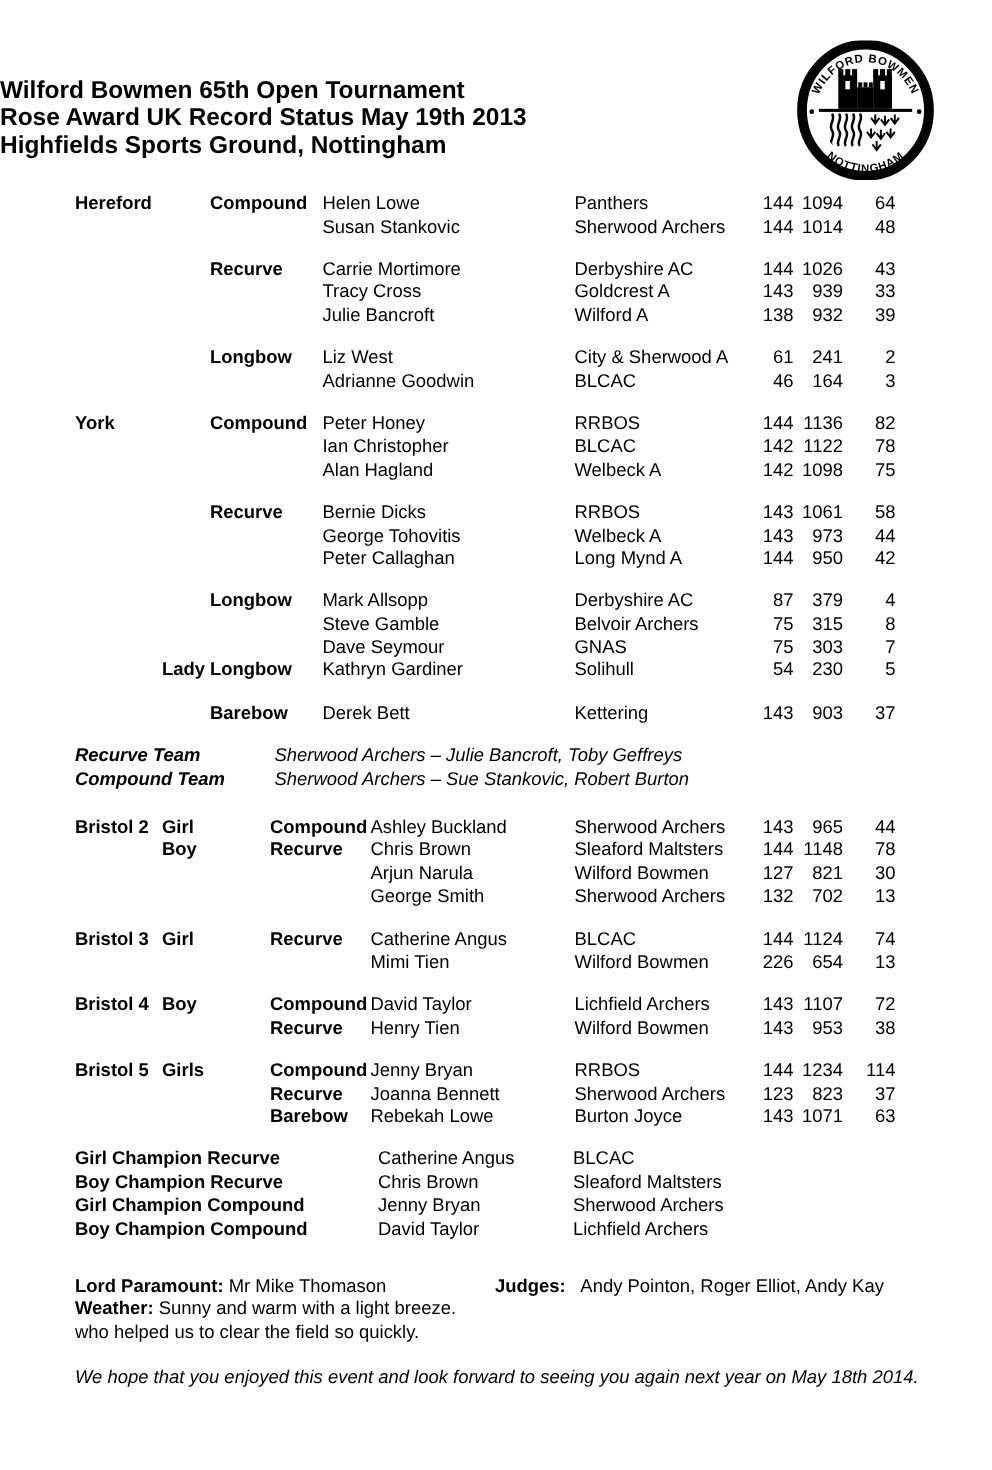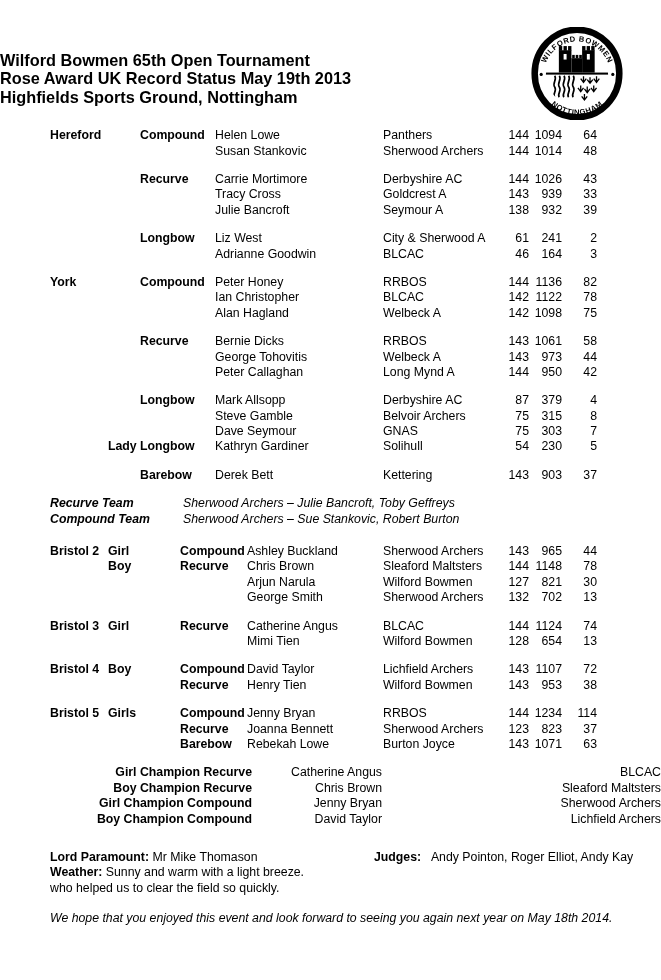--- a/index.html
+++ b/index.html
@@ -16,26 +16,26 @@
   
   .row{display:grid;grid-template-columns:58px 32px 75px 168px 122px 24px 33px 35px;
        margin-left:50px;height:15.4px;line-height:15.4px;white-space:nowrap;}
   .junior .row{grid-template-columns:58px 72px 67px 136px 122px 24px 33px 35px;}
   .row.gap{margin-top:13px;}
   .num{text-align:right;}
   .senior{margin-top:22px;}
   .teams{margin-top:13px;}
   .team-row{display:grid;grid-template-columns:133px auto;margin-left:50px;height:15.4px;line-height:15.4px;white-space:nowrap;font-style:italic;}
   .junior{margin-top:17px;}
-  .champions{margin-top:13px;text-align:right;}
+  .champions{margin-top:13px;}
   .champ-row{display:grid;grid-template-columns:202px 130px auto;margin-left:50px;height:15.4px;line-height:15.4px;white-space:nowrap;}
   
   .footer{margin-top:23px;}
   .footer .fline{margin-left:50px;line-height:15.4px;}
-  .fline1{display:grid;grid-template-columns:280px auto;white-space:nowrap;gap:44px;}
+  .fline1{display:grid;grid-template-columns:280px auto;white-space:nowrap;}
   .jlabel{margin-right:7px;}
   .closing{margin-top:15px;margin-left:50px;font-style:italic;line-height:15.4px;}
 </style>
 </head>
 <body>
 
 <div class="page">
 
   <div class="header">
     <div class="titles">
@@ -142,21 +142,21 @@
         <span class="num">143</span>
         <span class="num">939</span>
         <span class="num">33</span>
       </div>
 
       <div class="row">
         <span class="b"></span>
         <span class="b"></span>
         <span class="b"></span>
         <span>Julie Bancroft</span>
-        <span>Seymour A</span>
+        <span>Wilford A</span>
         <span class="num">138</span>
         <span class="num">932</span>
         <span class="num">39</span>
       </div>
 
       <div class="row gap">
         <span class="b"></span>
         <span class="b"></span>
         <span class="b">Longbow</span>
         <span>Liz West</span>
@@ -368,21 +368,21 @@
         <span class="num">1124</span>
         <span class="num">74</span>
       </div>
 
       <div class="row">
         <span class="b"></span>
         <span class="b"></span>
         <span class="b"></span>
         <span>Mimi Tien</span>
         <span>Wilford Bowmen</span>
-        <span class="num">128</span>
+        <span class="num">226</span>
         <span class="num">654</span>
         <span class="num">13</span>
       </div>
 
       <div class="row gap">
         <span class="b">Bristol 4</span>
         <span class="b">Boy</span>
         <span class="b">Compound</span>
         <span>David Taylor</span>
         <span>Lichfield Archers</span>

